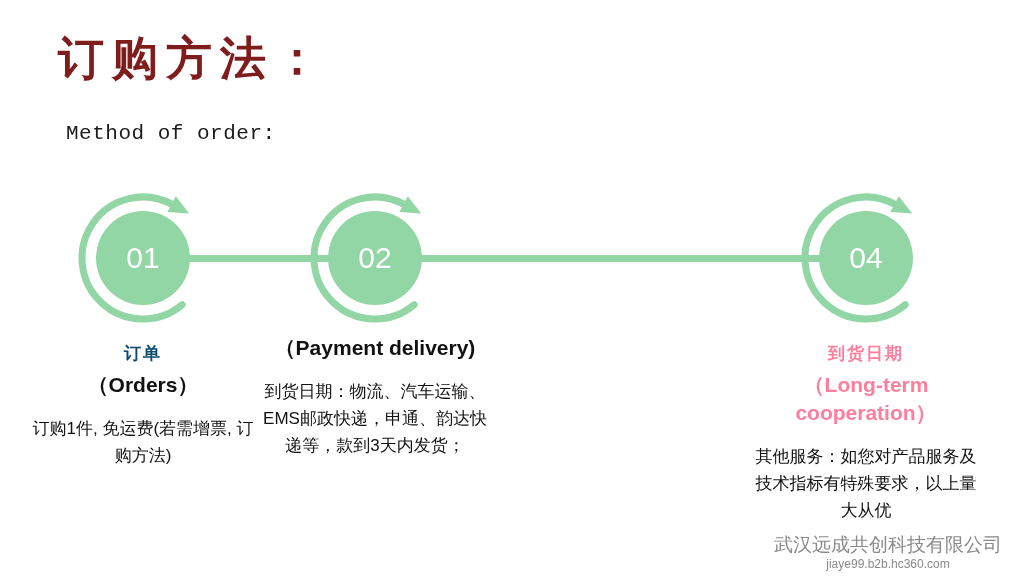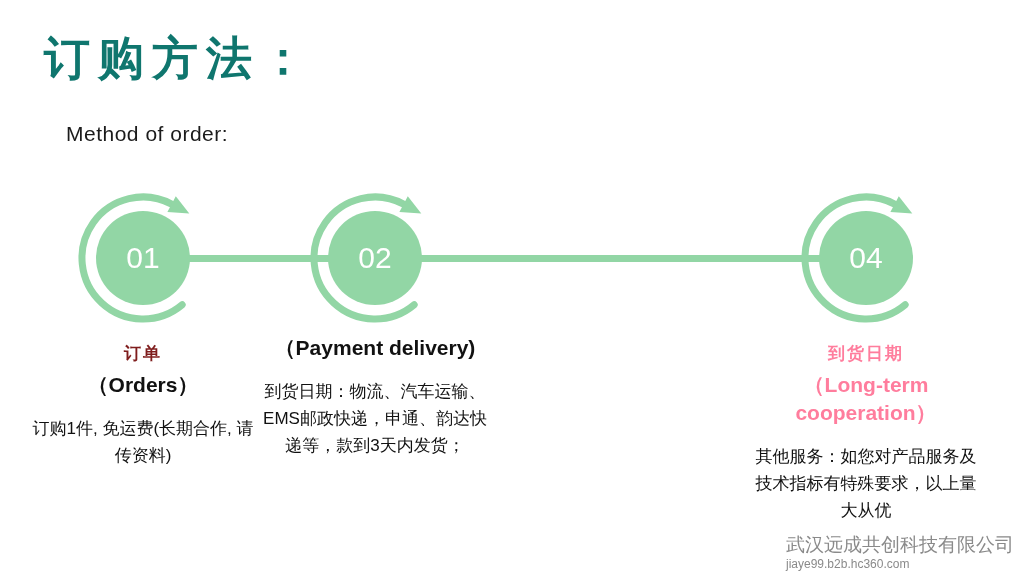--- a/index.html
+++ b/index.html
@@ -5,62 +5,62 @@
   html,body{margin:0;padding:0;background:#e9e9e9;}
   .slide{
     position:relative;
     width:1024px;height:576px;
     background:#ffffff;
     font-family:"Liberation Sans",sans-serif;
     overflow:hidden;
     margin:0 auto;
   }
   .title{
-    position:absolute;left:44px;top:28px;
+    position:absolute;left:58px;top:28px;
     font-family:Liberation Mono, monospace;
     font-size:46px;font-weight:900;
-    color:#0f766e;letter-spacing:8px;
+    color:#7f1d1d;letter-spacing:8px;
   }
   .subtitle{
     position:absolute;left:66px;top:122px;
-    font-size:21px;color:#1b1b1b;letter-spacing:0.5px;
+    font-size:21px;color:#1b1b1b;letter-spacing:0.5px;font-family:Liberation Mono, monospace;
   }
   .connector{
     position:absolute;left:135px;top:255px;
     width:705px;height:7px;
     background:#92d6a5;border-radius:3px;z-index:1;
   }
   .step{
     position:absolute;top:188px;width:230px;
     text-align:center;z-index:2;
   }
   .step.s1{left:28px}
   .step.s2{left:260px}
   .step.s3{left:495px}
   .step.s4{left:751px}
   .badge{display:block;margin:0 auto;}
   .heading{
     margin-top:14px;
-    font-size:17px;font-weight:bold;color:#7f1d1d;
+    font-size:17px;font-weight:bold;color:#0c4a6e;
     font-family:"DejaVu Serif",serif;
     letter-spacing:2px;
   }
   .subheading{
     margin-top:6px;
     font-size:21px;font-weight:bold;color:#111;
   }
   .body{
     margin-top:16px;
     font-size:17px;line-height:1.6;color:#111;
     text-align:center;
   }
   .pink{color:#ff7d9d !important;}
   .footer{
-    position:absolute;right:10px;bottom:4px;
-    text-align:left;color:#8a8a8a;line-height:1.25;
+    position:absolute;right:22px;bottom:4px;
+    text-align:center;color:#8a8a8a;line-height:1.25;
     z-index:3;
   }
   .footer .company{font-size:19px;}
   .footer .website{font-size:12px;}
 </style>
 </head>
 <body>
 
 <div class="slide">
 
@@ -71,21 +71,21 @@
 
   <div class="step s1">
     <svg class="badge" width="140" height="140" viewBox="0 0 140 140">
       <path d="M109.2 116.7 A61 61 0 1 1 98.6 16.1" fill="none" stroke="#92d6a5" stroke-width="7" stroke-linecap="round"></path>
       <polygon points="116.3,25.5 94.4,24.0 102.8,8.2" fill="#92d6a5"></polygon>
       <circle cx="70" cy="70" r="47" fill="#92d6a5"></circle>
       <text x="70" y="80" text-anchor="middle" font-size="30" fill="#ffffff" font-family="Liberation Sans, sans-serif">01</text>
     </svg>
     <div class="heading">订单</div>
     <div class="subheading">（Orders）</div>
-    <div class="body">订购1件, 免运费(长期合作, 请传资料)</div>
+    <div class="body">订购1件, 免运费(若需增票, 订购方法)</div>
   </div>
 
   <div class="step s2">
     <svg class="badge" width="140" height="140" viewBox="0 0 140 140">
       <path d="M109.2 116.7 A61 61 0 1 1 98.6 16.1" fill="none" stroke="#92d6a5" stroke-width="7" stroke-linecap="round"></path>
       <polygon points="116.3,25.5 94.4,24.0 102.8,8.2" fill="#92d6a5"></polygon>
       <circle cx="70" cy="70" r="47" fill="#92d6a5"></circle>
       <text x="70" y="80" text-anchor="middle" font-size="30" fill="#ffffff" font-family="Liberation Sans, sans-serif">02</text>
     </svg>
     <div class="subheading">（Payment delivery)</div>

